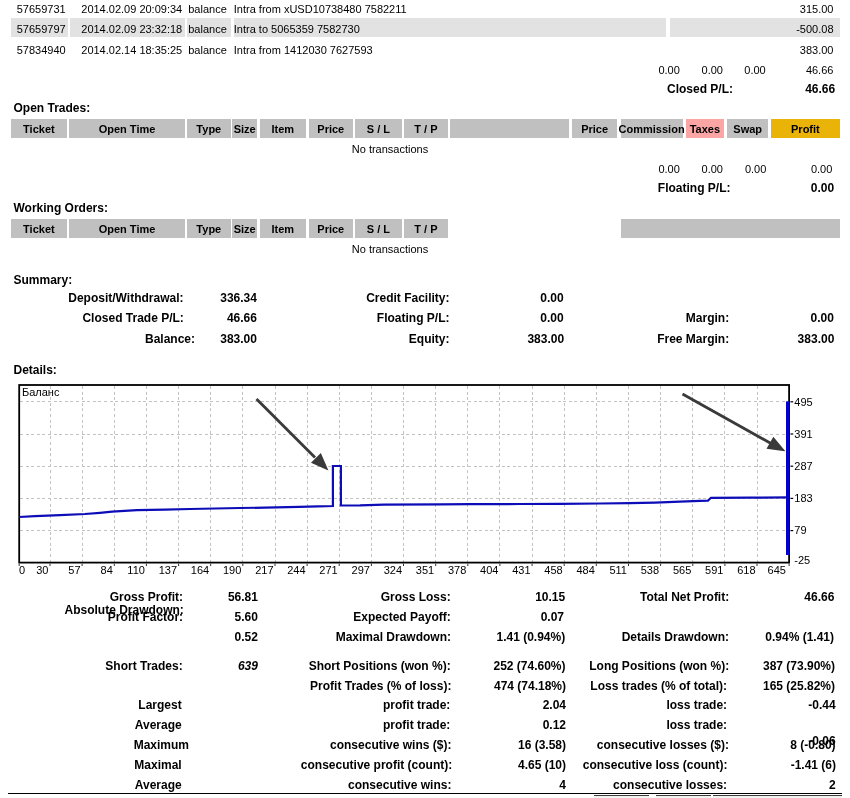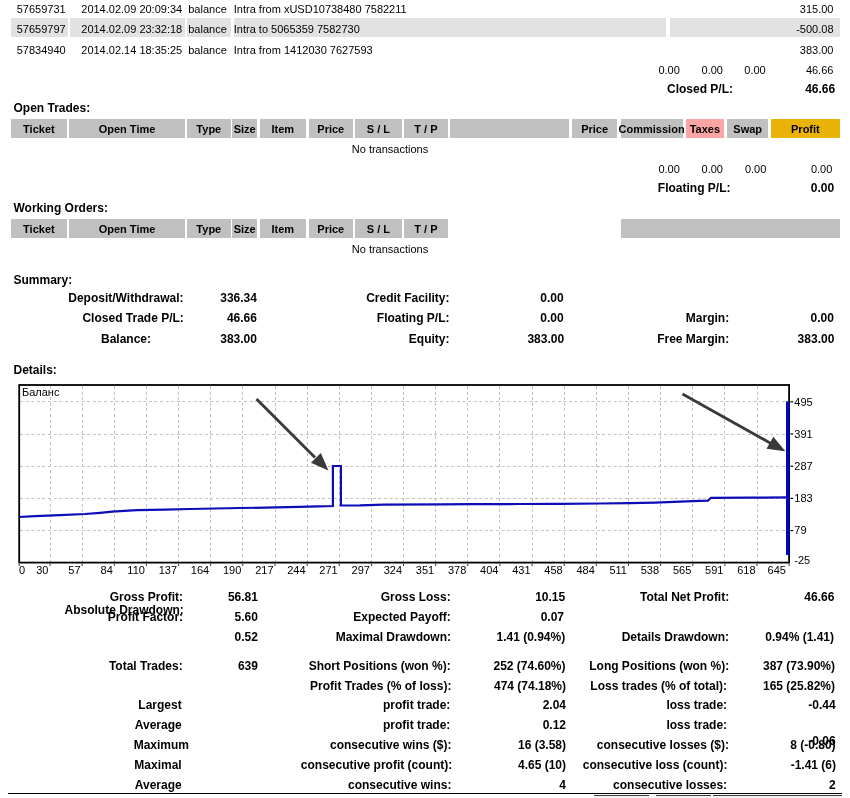--- a/index.html
+++ b/index.html
@@ -70,21 +70,21 @@
 <div class="t b" style="top:292.2px;right:666.5px;">Deposit/Withdrawal:</div>
 <div class="t b" style="top:292.2px;right:593.1px;">336.34</div>
 <div class="t b" style="top:292.2px;right:400.5px;">Credit Facility:</div>
 <div class="t b" style="top:292.2px;right:286.3px;">0.00</div>
 <div class="t b" style="top:312.3px;right:666.2px;">Closed Trade P/L:</div>
 <div class="t b" style="top:312.3px;right:593.1px;">46.66</div>
 <div class="t b" style="top:312.3px;right:400.5px;">Floating P/L:</div>
 <div class="t b" style="top:312.3px;right:286.3px;">0.00</div>
 <div class="t b" style="top:312.3px;right:120.8px;">Margin:</div>
 <div class="t b" style="top:312.3px;right:16.1px;">0.00</div>
-<div class="t b" style="top:332.5px;right:699px;">Balance:</div>
+<div class="t b" style="top:332.5px;right:655px;">Balance:</div>
 <div class="t b" style="top:332.5px;right:593.1px;">383.00</div>
 <div class="t b" style="top:332.5px;right:400.5px;">Equity:</div>
 <div class="t b" style="top:332.5px;right:285.9px;">383.00</div>
 <div class="t b" style="top:332.5px;right:120.8px;">Free Margin:</div>
 <div class="t b" style="top:332.5px;right:15.7px;">383.00</div>
 <div class="t b" style="top:363.7px;left:13.5px;">Details:</div>
 <div class="t b" style="top:591.0px;right:666.9px;">Gross Profit:</div>
 <div class="t b" style="top:591.0px;right:592.1px;">56.81</div>
 <div class="t b" style="top:591.0px;right:399.3px;">Gross Loss:</div>
 <div class="t b" style="top:591.0px;right:284.8px;">10.15</div>
@@ -93,22 +93,22 @@
 <div class="t b" style="top:611.0px;right:666.9px;">Profit Factor:</div>
 <div class="t b" style="top:611.0px;right:592.1px;">5.60</div>
 <div class="t b" style="top:611.0px;right:399.3px;">Expected Payoff:</div>
 <div class="t b" style="top:611.0px;right:286.0px;">0.07</div>
 <div class="t b" style="top:604px;right:666.2px;">Absolute Drawdown:</div>
 <div class="t b" style="top:631.0px;right:592.1px;">0.52</div>
 <div class="t b" style="top:631.0px;right:399.0px;">Maximal Drawdown:</div>
 <div class="t b" style="top:631.0px;right:284.8px;">1.41 (0.94%)</div>
 <div class="t b" style="top:631.0px;right:121.0px;">Details Drawdown:</div>
 <div class="t b" style="top:631.0px;right:16.0px;">0.94% (1.41)</div>
-<div class="t b" style="top:659.7px;right:667.3px;">Total Trades:</div>
-<div class="t b" style="top:659.7px;right:592.1px;">639</div>
+<div class="t b" style="top:659.7px;right:667.3px;">Short Trades:</div>
+<div class="t b" style="top:659.7px;right:592.1px;font-style:italic;">639</div>
 <div class="t b" style="top:659.7px;right:399.3px;">Short Positions (won %):</div>
 <div class="t b" style="top:659.7px;right:284.5px;">252 (74.60%)</div>
 <div class="t b" style="top:659.7px;right:120.8px;">Long Positions (won %):</div>
 <div class="t b" style="top:659.7px;right:15.0px;">387 (73.90%)</div>
 <div class="t b" style="top:679.7px;right:398.6px;">Profit Trades (% of loss):</div>
 <div class="t b" style="top:679.7px;right:284.0px;">474 (74.18%)</div>
 <div class="t b" style="top:679.7px;right:123.0px;">Loss trades (% of total):</div>
 <div class="t b" style="top:679.7px;right:15.0px;">165 (25.82%)</div>
 <div class="t b" style="top:699.0px;right:668.3px;">Largest</div>
 <div class="t b" style="top:699.0px;right:399.7px;">profit trade:</div>

